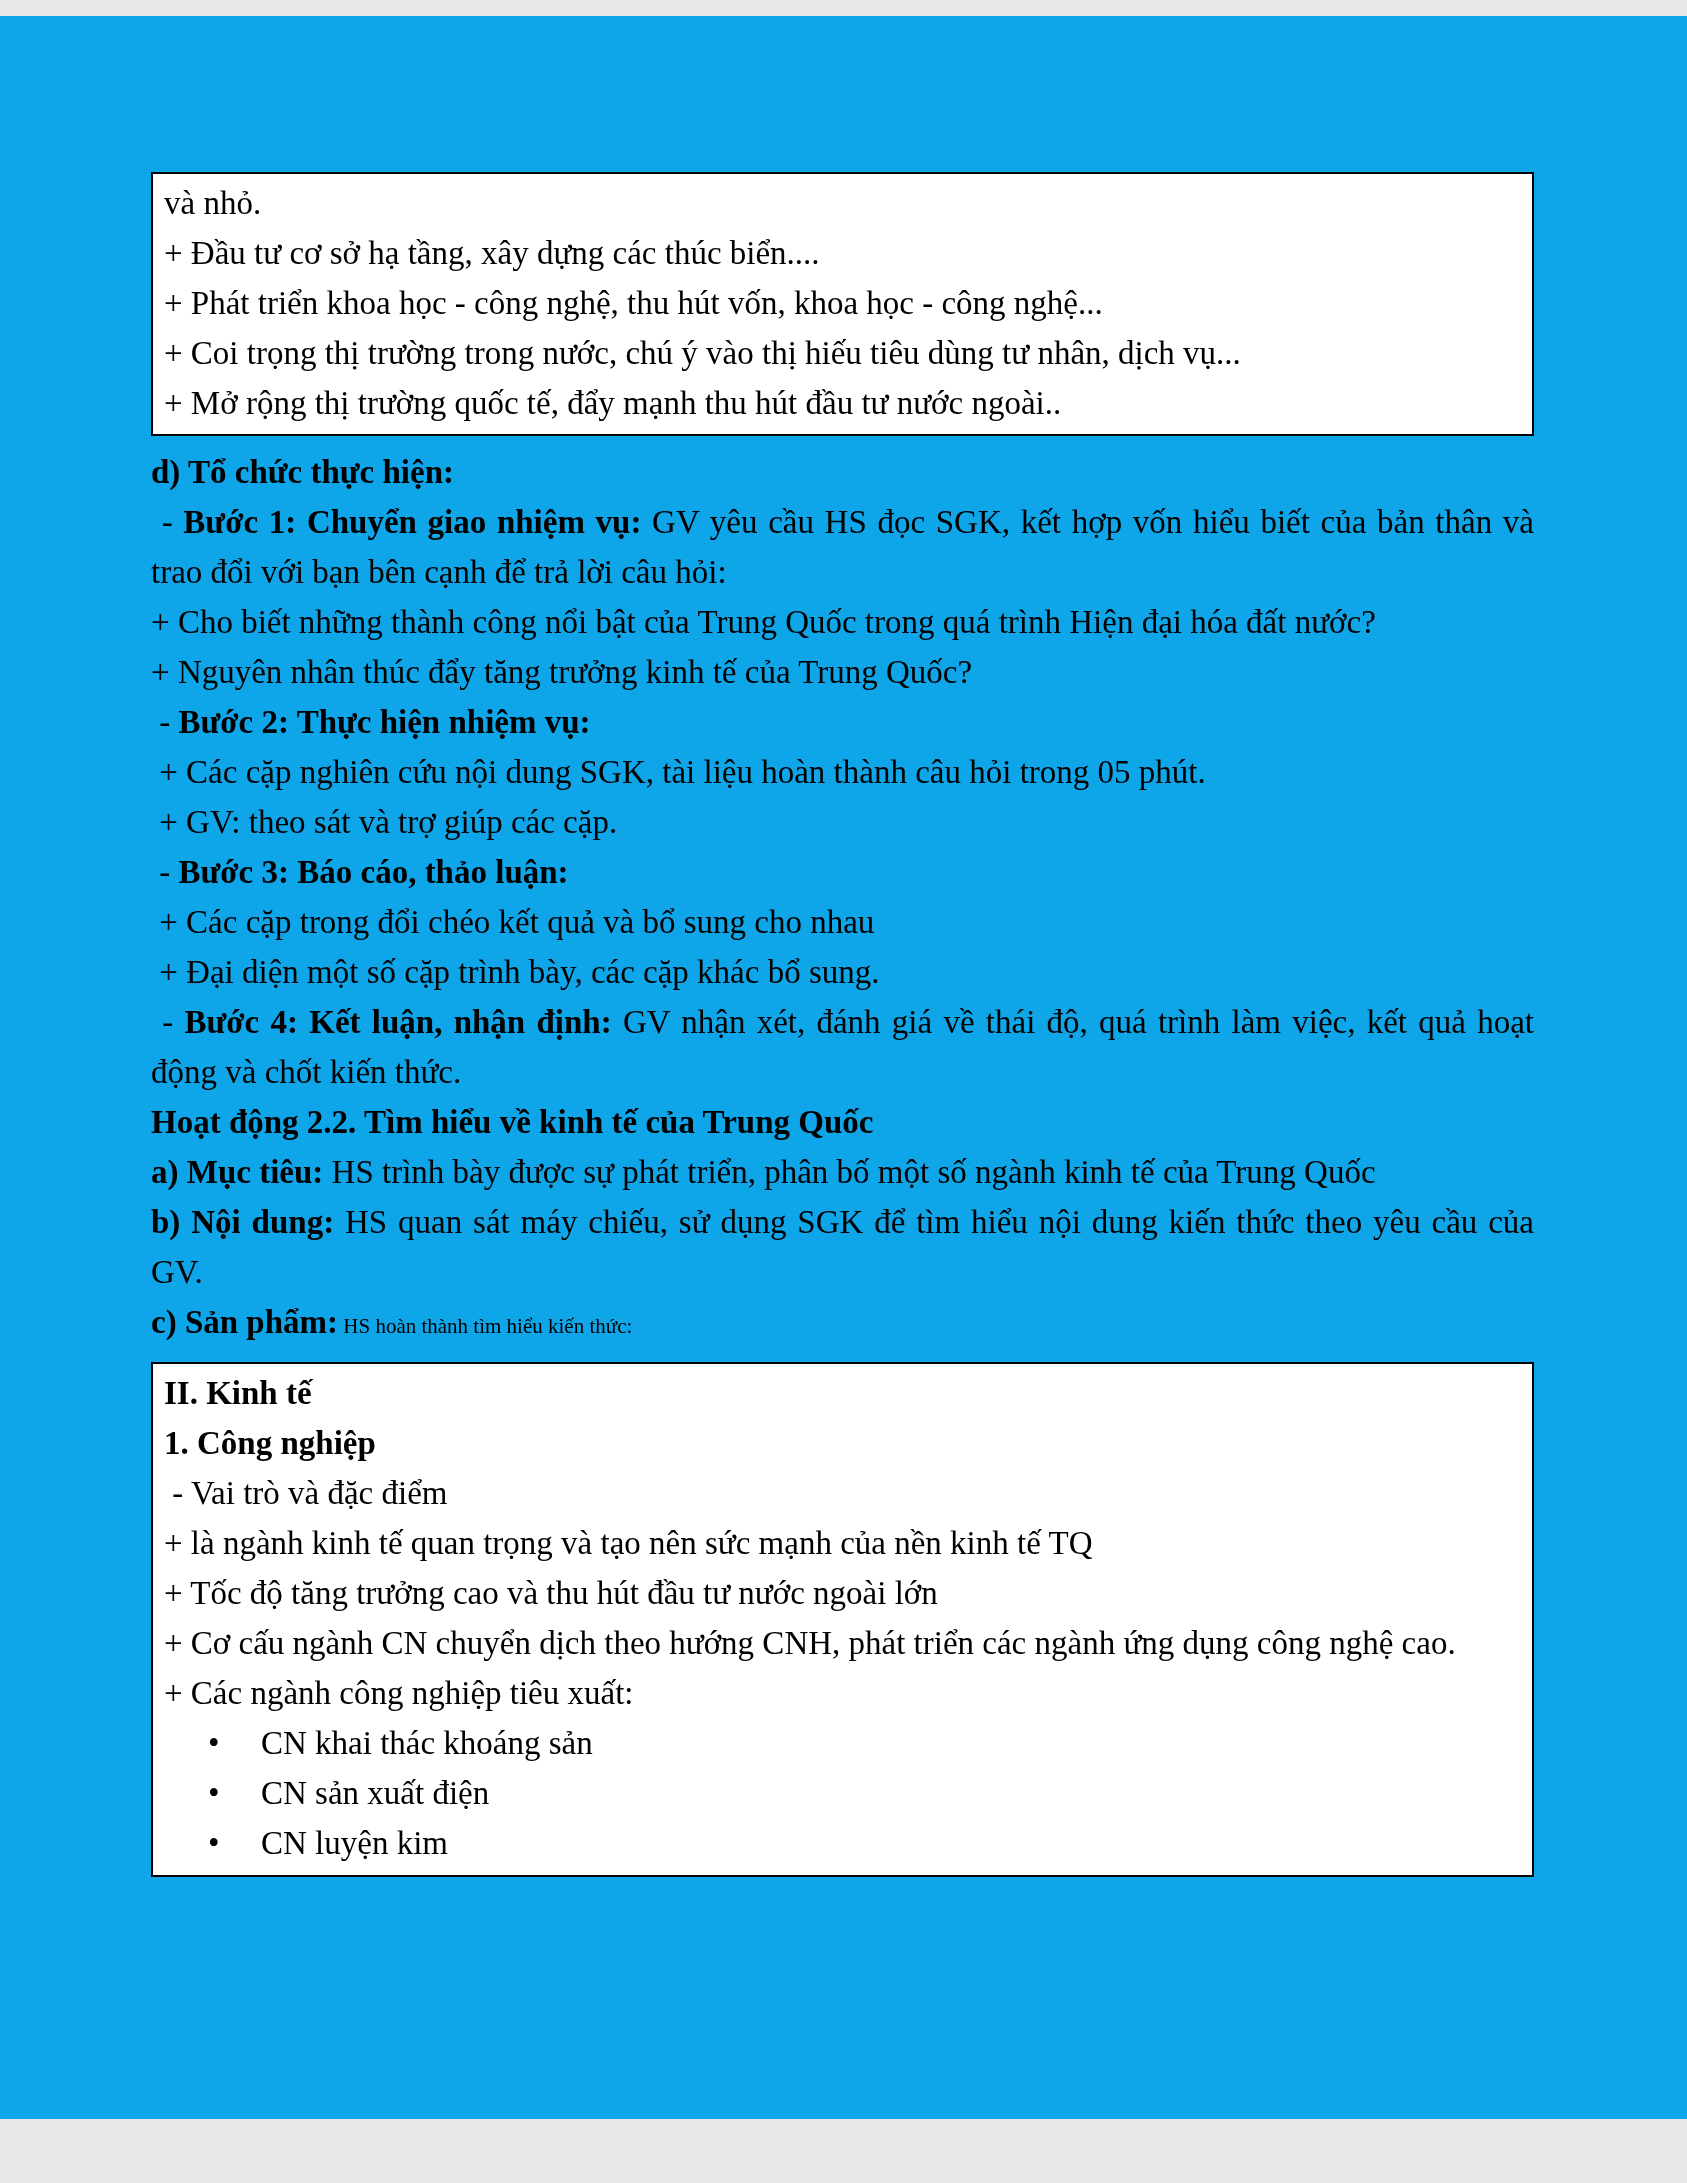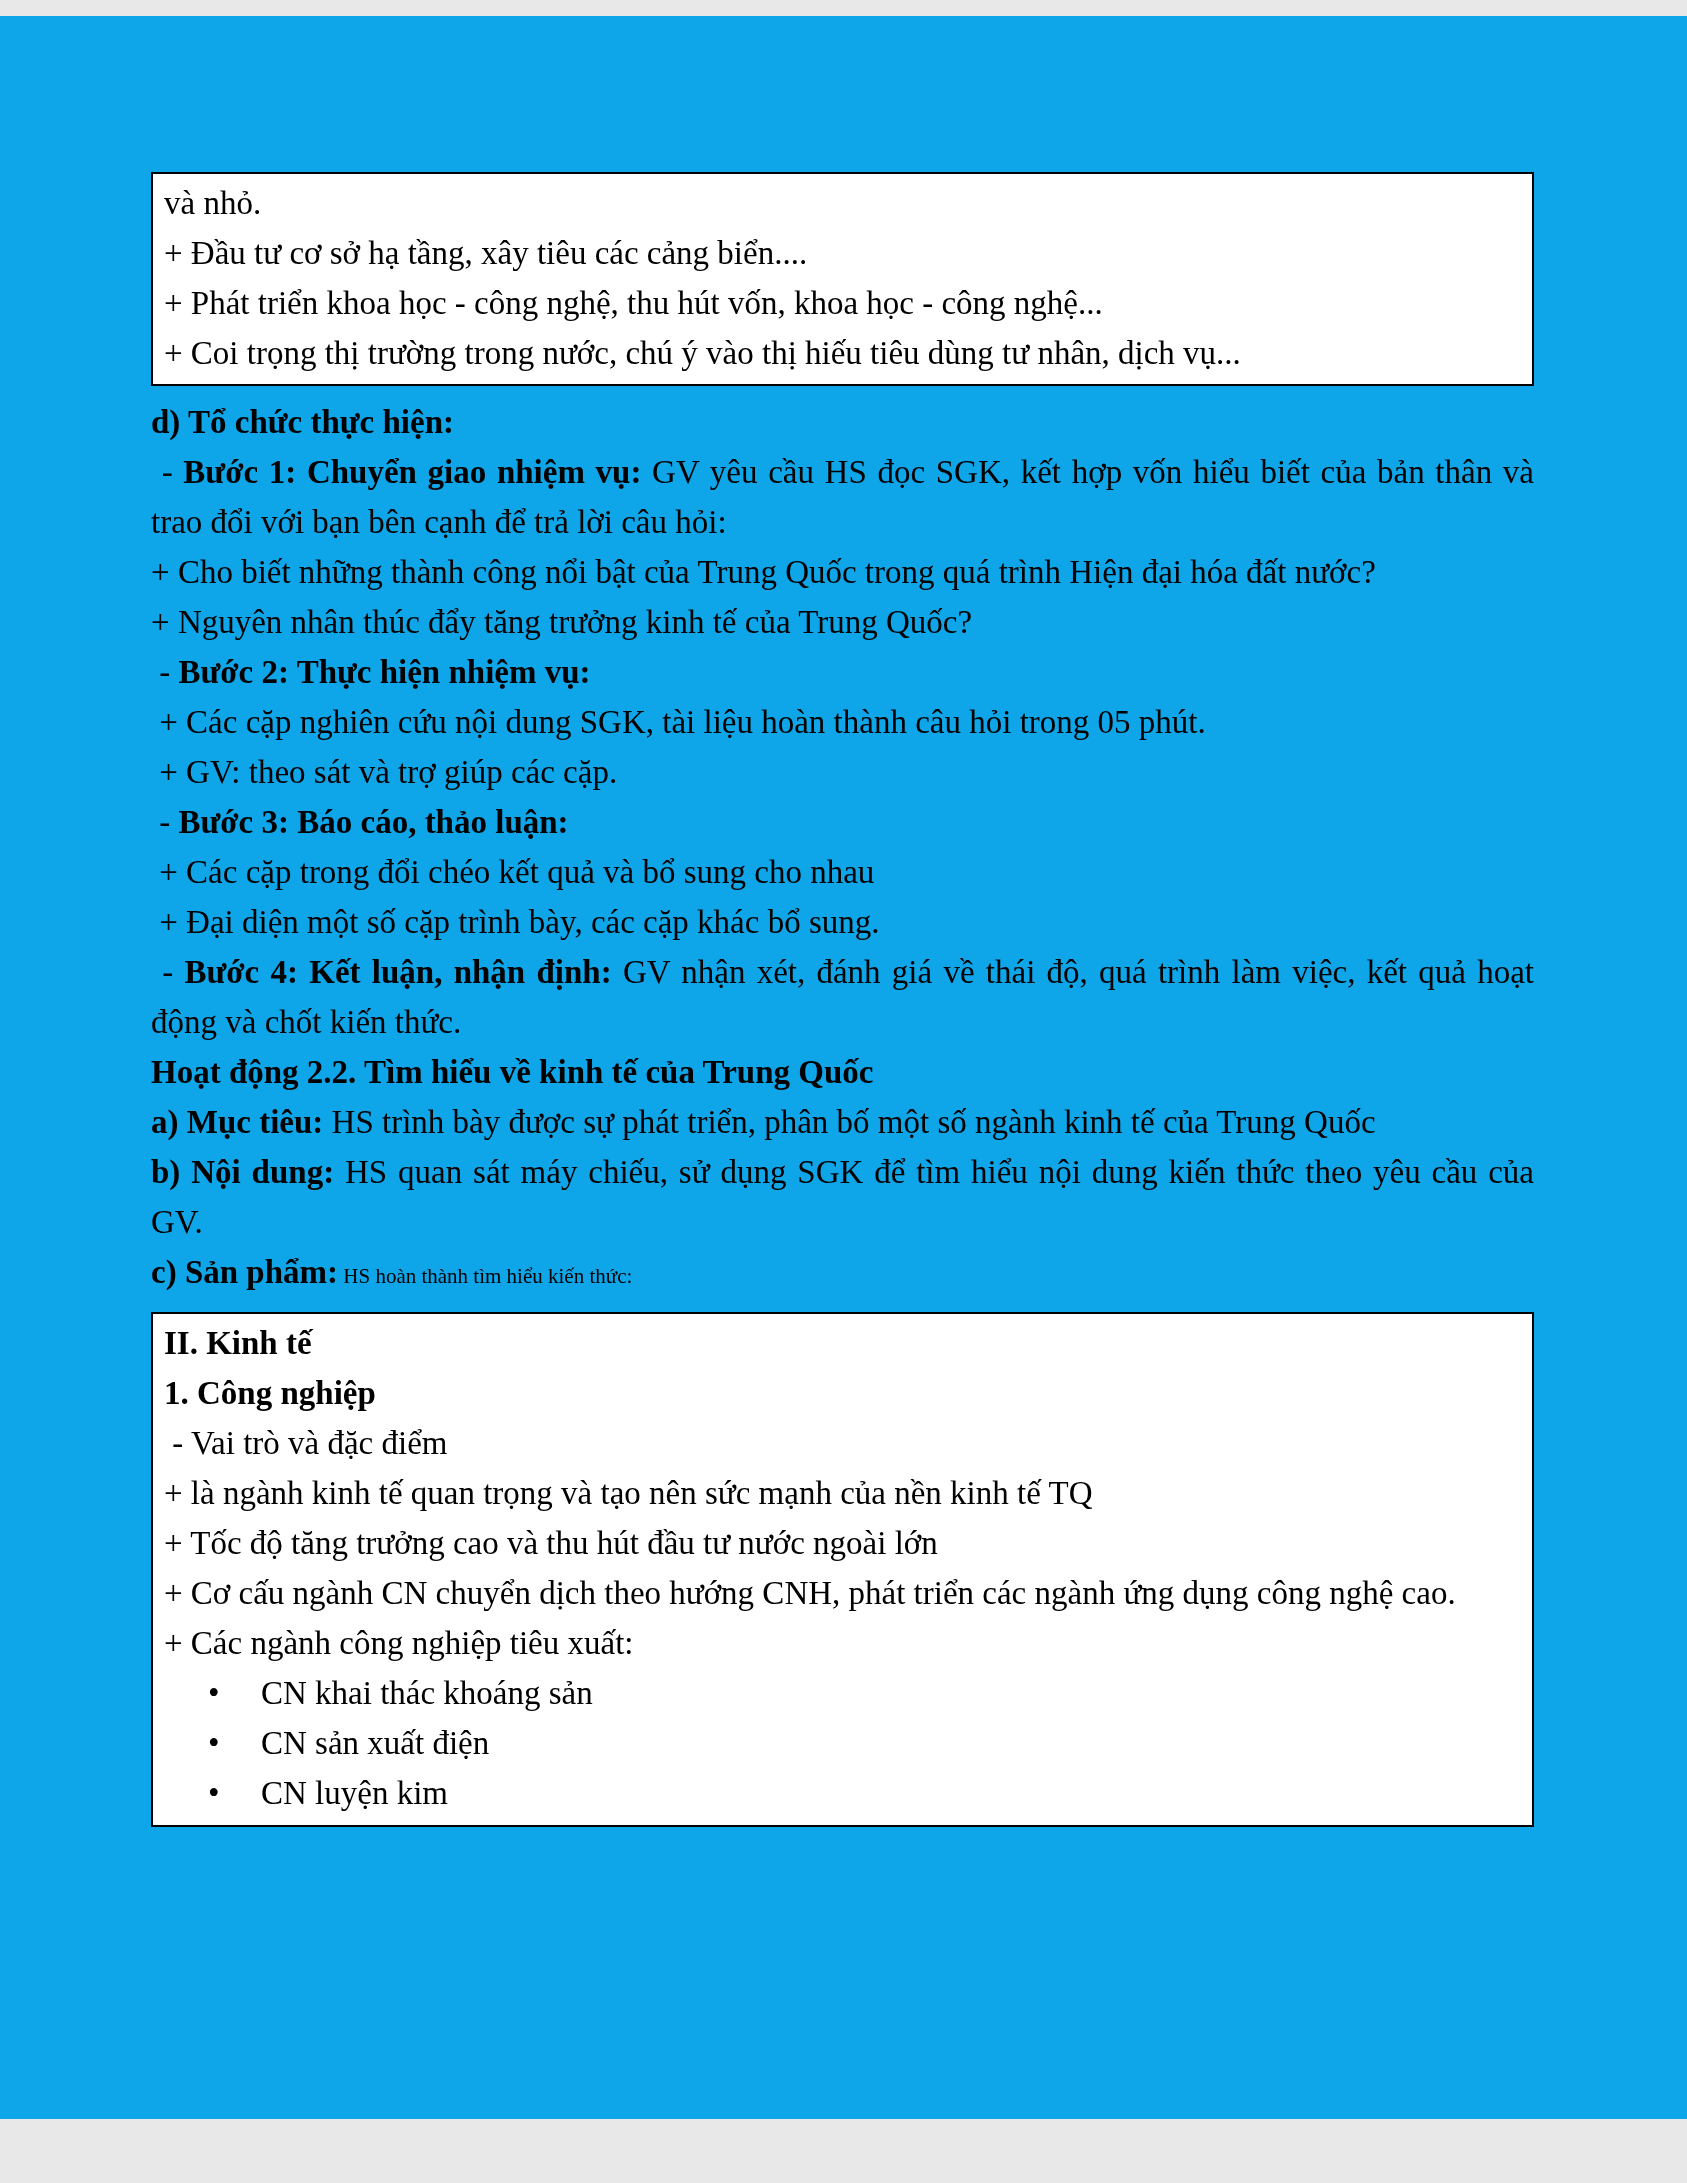--- a/index.html
+++ b/index.html
@@ -52,23 +52,24 @@
       top: 0;
     }
   </style>
 </head>
 <body>
 
 <div class="page">
   <div class="content">
       <div class="box">
         <p class="line"><span>và nhỏ.</span></p>
-        <p class="line"><span>+ Đầu tư cơ sở hạ tầng, xây tiêu các cảng biển....</span></p>
+        <p class="line"><span>+ Đầu tư cơ sở hạ tầng, xây dựng các thúc biển....</span></p>
         <p class="line"><span>+ Phát triển khoa học - công nghệ, thu hút vốn, khoa học - công nghệ...</span></p>
         <p class="line"><span>+ Coi trọng thị trường trong nước, chú ý vào thị hiếu tiêu dùng tư nhân, dịch vụ...</span></p>
+        <p class="line"><span>+ Mở rộng thị trường quốc tế, đẩy mạnh thu hút đầu tư nước ngoài..</span></p>
       </div>
       <p class="line"><span class="b">d) Tổ chức thực hiện:</span></p>
       <p class="line"><span> - </span><span class="b">Bước 1: Chuyển giao nhiệm vụ:</span><span> GV yêu cầu HS đọc SGK, kết hợp vốn hiểu biết của bản thân và trao đổi với bạn bên cạnh để trả lời câu hỏi:</span></p>
       <p class="line"><span>+ </span><span class="i">Cho biết những thành công nổi bật của Trung Quốc trong quá trình Hiện đại hóa đất nước?</span></p>
       <p class="line"><span>+ </span><span class="i">Nguyên nhân thúc đẩy tăng trưởng kinh tế của Trung Quốc?</span></p>
       <p class="line"><span> - </span><span class="b">Bước 2: Thực hiện nhiệm vụ:</span></p>
       <p class="line"><span> + Các cặp nghiên cứu nội dung SGK, tài liệu hoàn thành câu hỏi trong 05 phút.</span></p>
       <p class="line"><span> + GV: theo sát và trợ giúp các cặp.</span></p>
       <p class="line"><span> - </span><span class="b">Bước 3: Báo cáo, thảo luận:</span></p>
       <p class="line"><span> + Các cặp trong đổi chéo kết quả và bổ sung cho nhau</span></p>

